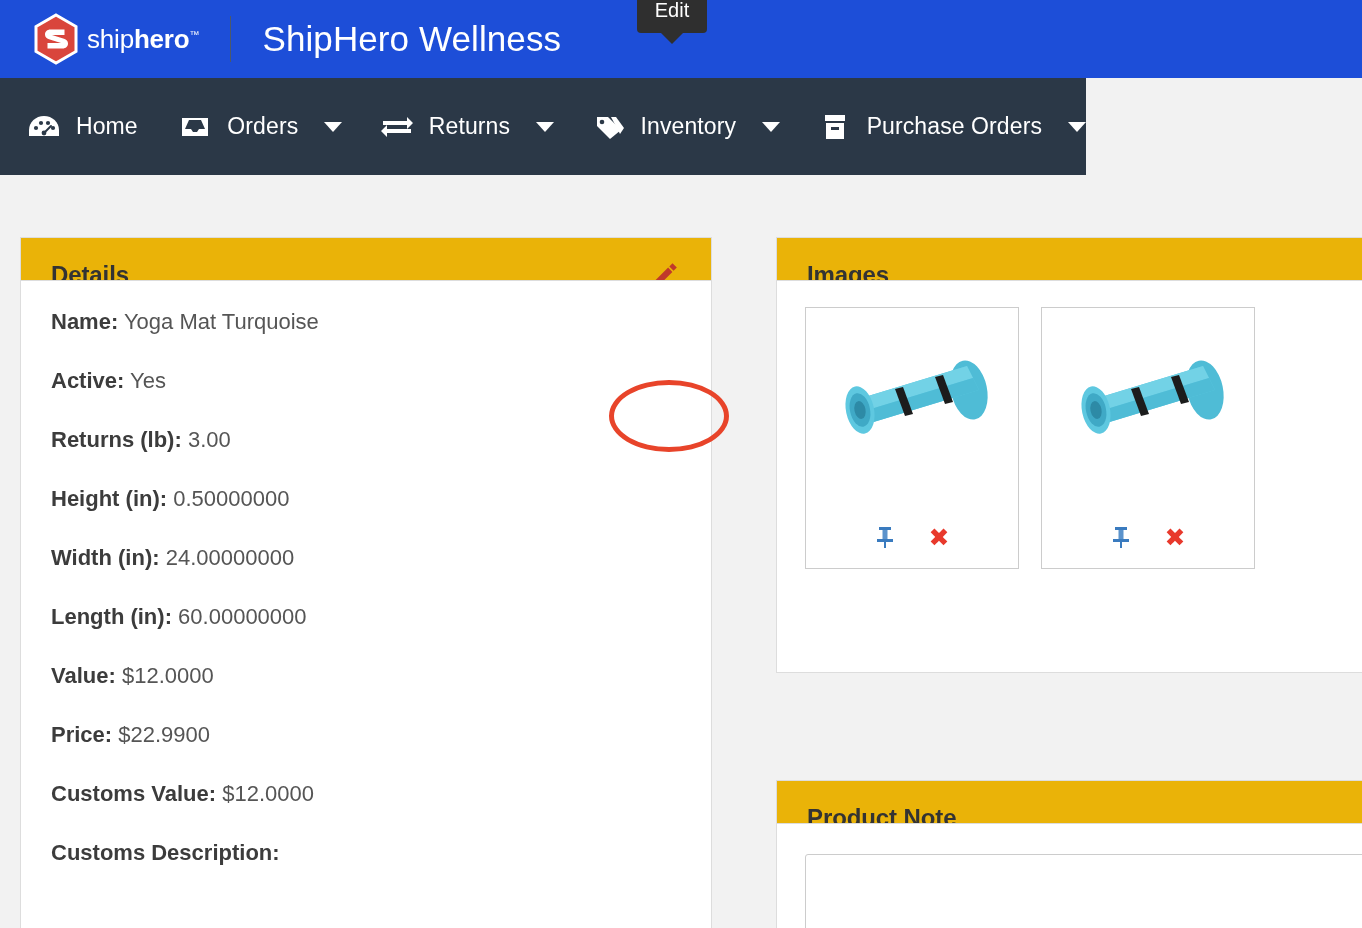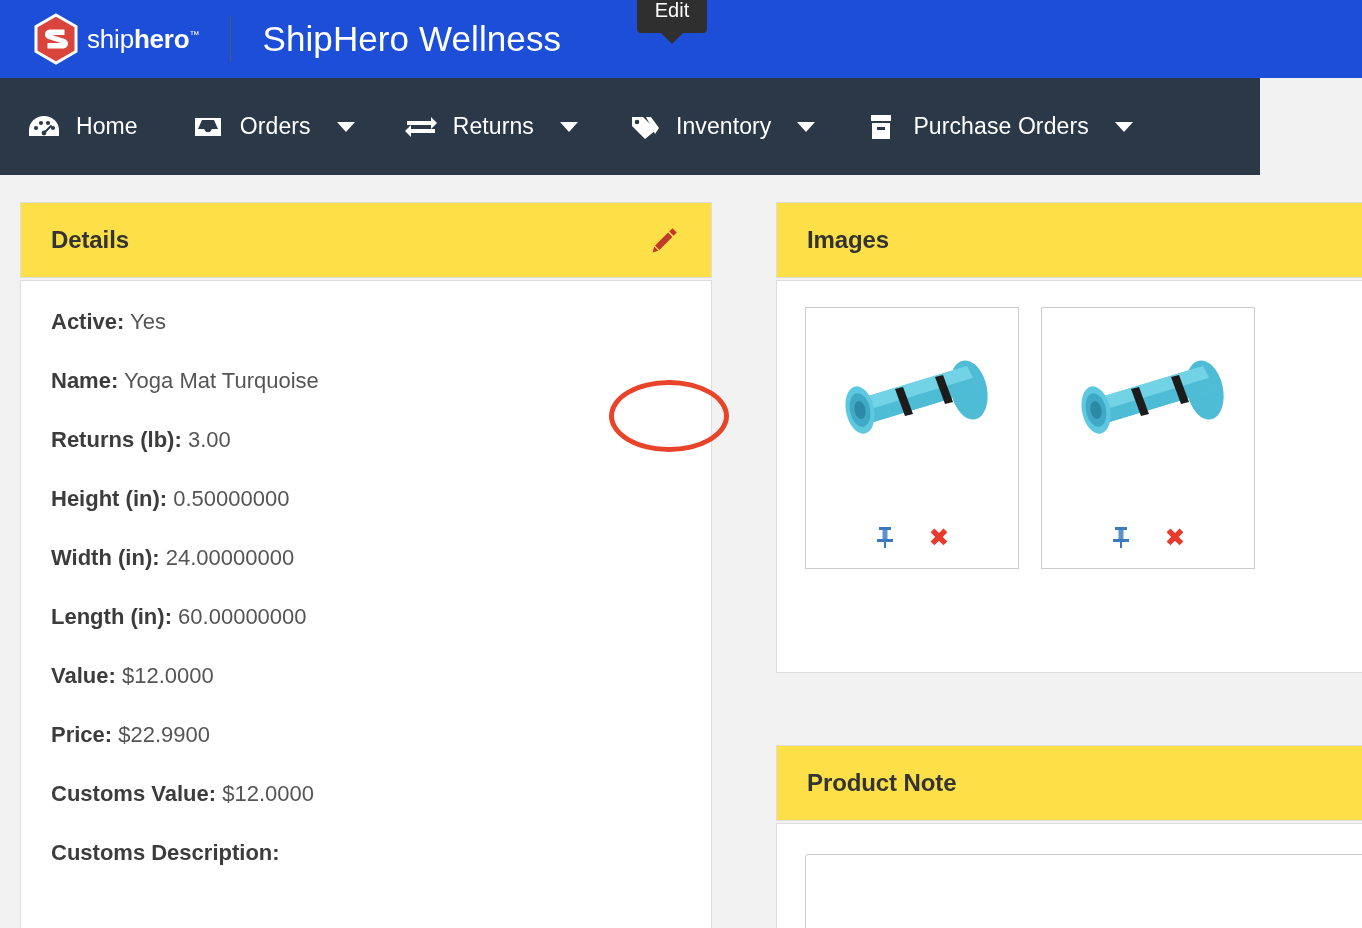--- a/index.html
+++ b/index.html
@@ -69,21 +69,21 @@
     font-weight: normal;
     color: #ffffff;
     letter-spacing: 0.1px;
     white-space: nowrap;
   }
 
   
   .nav-bar {
     position: absolute;
     left: 0; top: 78px;
-    width: 1260px;
+    width: 1086px;
     height: 97px;
     background: #2b3847;
     display: flex;
     align-items: center;
     padding-left: 26px;
   }
 
   .nav-item {
     display: flex;
     align-items: center;
@@ -129,26 +129,27 @@
     background: #f2f2f2;
   }
 
   .panel {
     background: #ffffff;
     border: 1px solid #dddddd;
     position: absolute;
   }
 
   .panel-head {
-    background: #fde047;
+    background: #eab308;
     border: 1px solid #dddddd;
     position: absolute;
     display: flex;
     align-items: center;
     justify-content: space-between;
+    margin-top: 35px;
   }
 
   .panel-title {
     font-size: 24px;
     font-weight: bold;
     color: #333333;
     letter-spacing: -0.1px;
   }
 
   
@@ -405,26 +406,26 @@
       <svg width="30" height="30" viewBox="0 0 30 30">
         <path d="M22.5,3.2 L26.8,7.5 L23.6,10.7 L19.3,6.4 Z" fill="#c0392b"></path>
         <path d="M18.1,7.6 L22.4,11.9 L9.4,24.9 L5.1,20.6 Z" fill="#c0392b"></path>
         <path d="M4.2,21.6 L8.4,25.8 L2.6,27.4 Z" fill="#c0392b"></path>
       </svg>
     </span>
   </div>
 
   <div class="panel details-body">
     <div class="detail-row">
+      <span class="k">Name:</span>
+      <span class="v">Yoga Mat Turquoise</span>
+    </div>
+    <div class="detail-row">
       <span class="k">Active:</span>
       <span class="v">Yes</span>
-    </div>
-    <div class="detail-row">
-      <span class="k">Name:</span>
-      <span class="v">Yoga Mat Turquoise</span>
     </div>
     <div class="detail-row">
       <span class="k">Returns (lb):</span>
       <span class="v">3.00</span>
     </div>
     <div class="detail-row">
       <span class="k">Height (in):</span>
       <span class="v">0.50000000</span>
     </div>
     <div class="detail-row">

